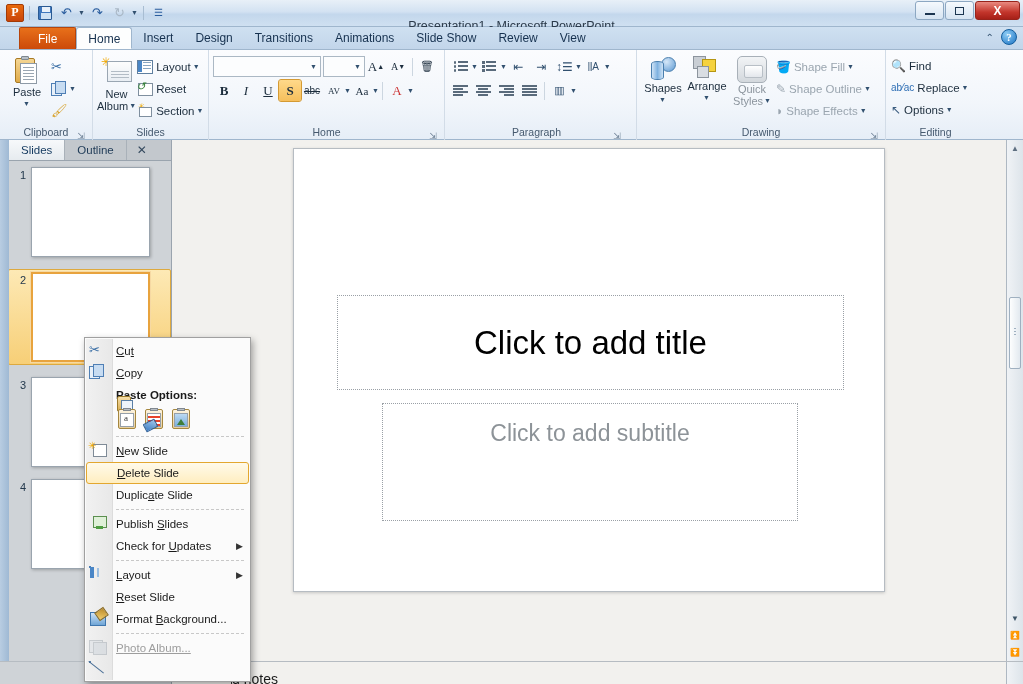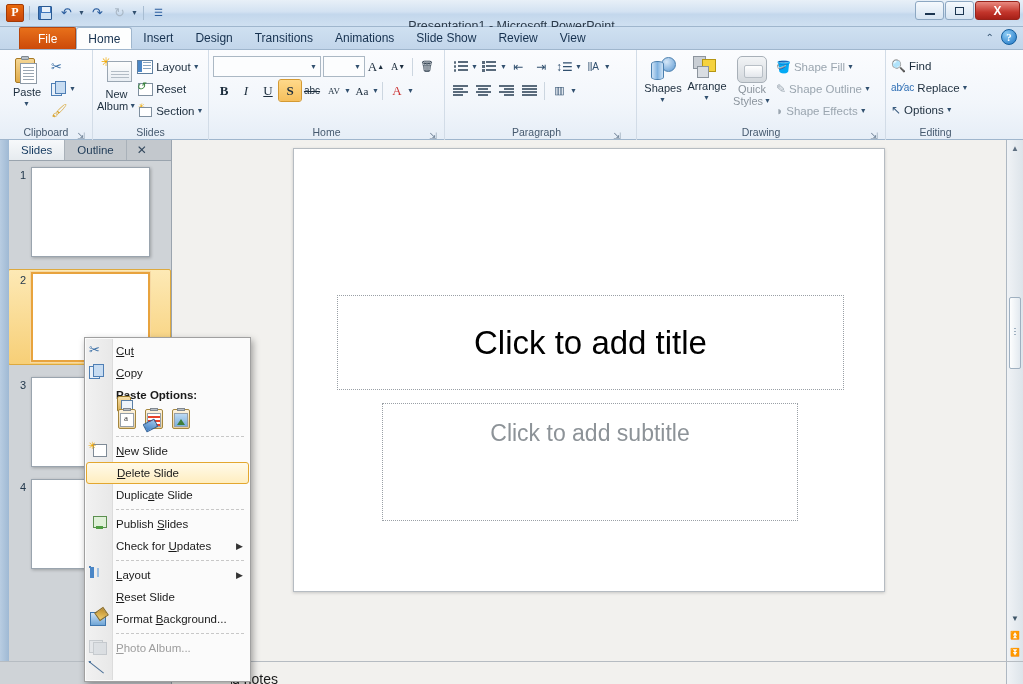--- a/index.html
+++ b/index.html
@@ -315,21 +315,21 @@
   }
   .mi {
     position: relative; height: 22px; display: flex; align-items: center;
     padding-left: 31px; z-index: 2;
   }
   .mi.selected {
     background: linear-gradient(#fffaea,#ffeec0);
     border: 1px solid #e3a72f; border-radius: 3px;
     margin: 0 1px; padding-left: 30px; height: 22px;
   }
-  .mi.disabled { color: #9d9d9d; }
+  .mi.disabled { color: #9d9d9d; text-decoration: underline; }
   .mi .mi-ico {
     position: absolute; left: 4px; top: 2px; width: 19px; height: 18px;
   }
   .mi .arrow { position: absolute; right: 7px; font-size: 9px; color: #333; }
   .mi-header {
     position: relative; height: 21px; display:flex; align-items:center;
     padding-left: 31px; font-weight: bold; z-index:2; color:#1a1a1a;
   }
   .mi-paste-row { position: relative; height: 28px; padding-left: 31px; display:flex; align-items:center; gap:5px; z-index:2; }
   .pasteopt {

